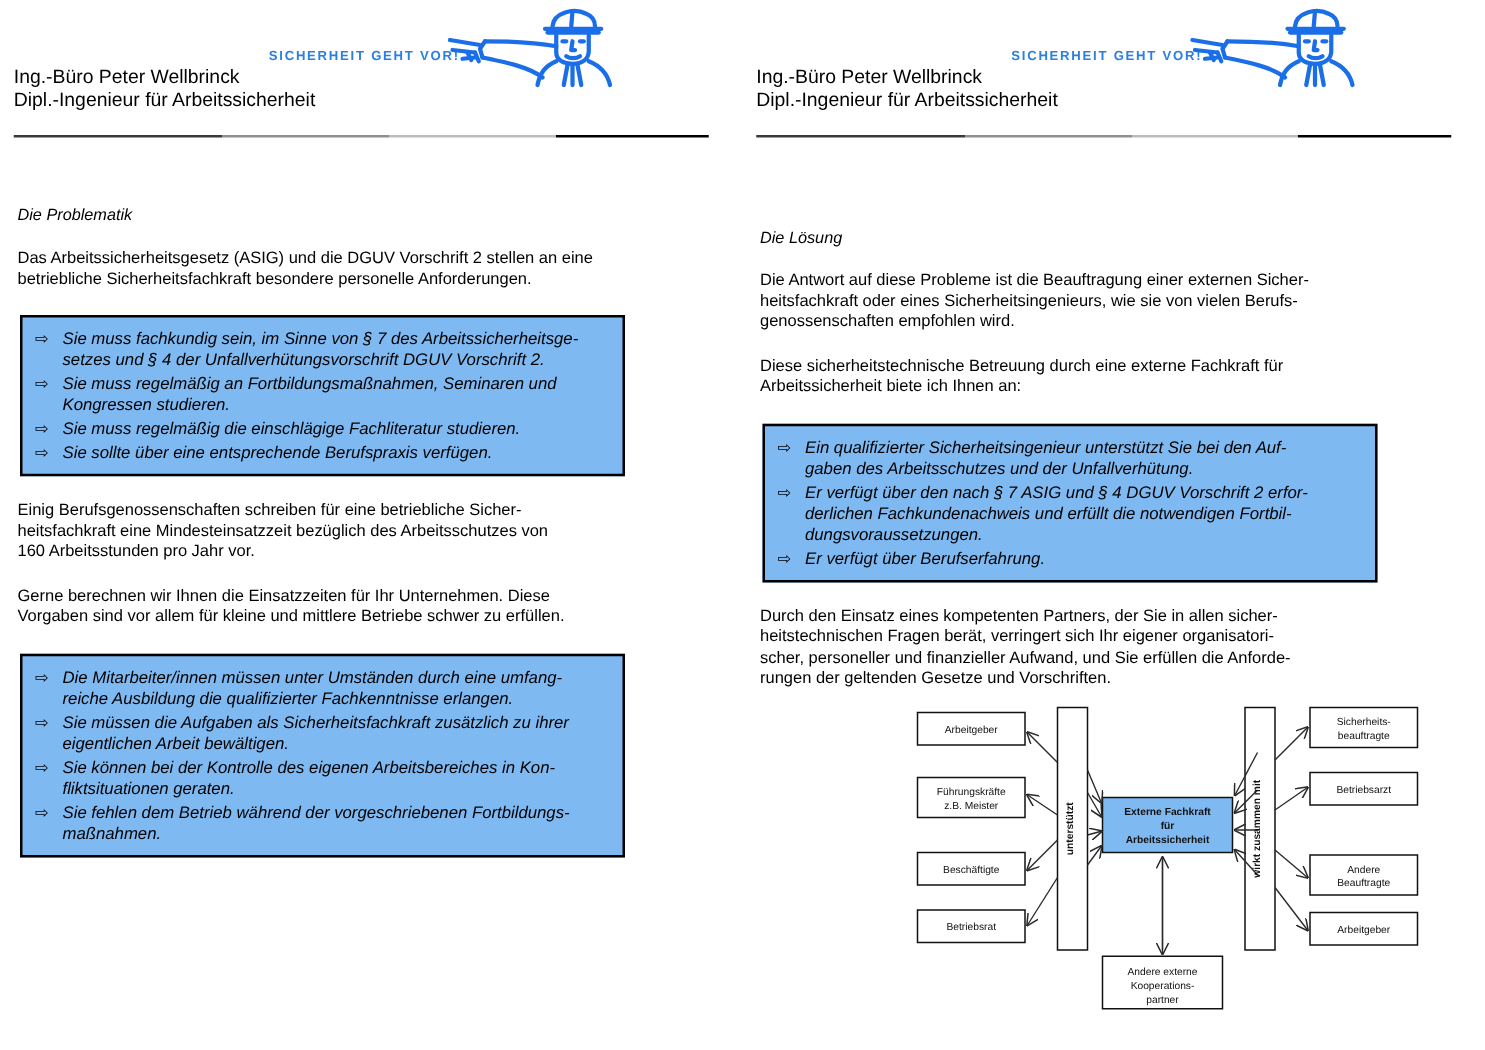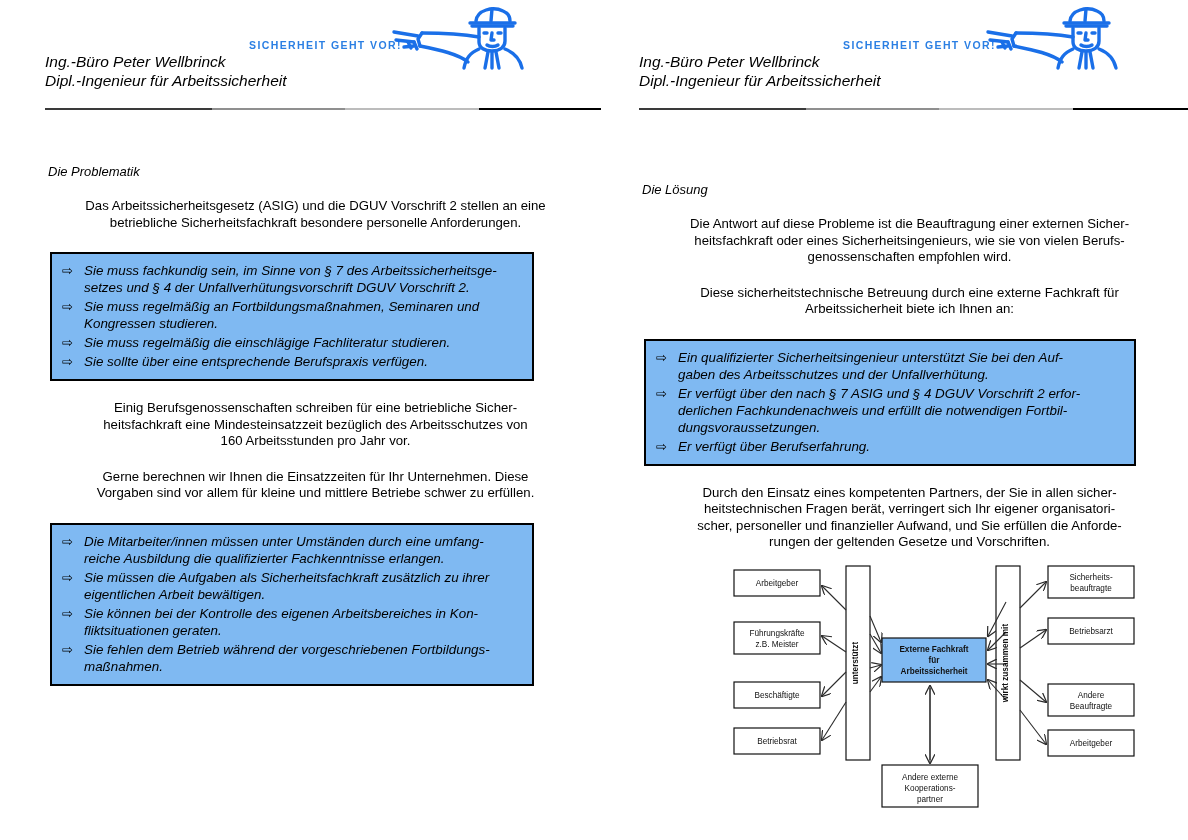--- a/index.html
+++ b/index.html
@@ -12,21 +12,20 @@
     font-family: "Liberation Sans", sans-serif;
     color: #000;
     overflow: hidden;
     position: relative;
   }
   .page {
     position: absolute;
     top: 0;
     width: 594px;
     height: 840px;
-    padding-left: 34px;
   }
   .page.left  { left: 0; }
   .page.right { left: 594px; }
 
   
   .letterhead {
     position: relative;
     height: 120px;
   }
   .tagline {
@@ -36,21 +35,20 @@
     color: #2b7fe3;
     font-size: 10.5px;
     font-weight: bold;
     letter-spacing: 1.4px;
     white-space: nowrap;
   }
   .firmname {
     position: absolute;
     left: 11px;
     top: 52px;
-    font-style: italic;
     font-size: 15.5px;
     line-height: 19px;
     white-space: nowrap;
   }
   .logo {
     position: absolute;
     left: 350px;
     top: 2px;
     width: 145px;
     height: 72px;
@@ -75,21 +73,20 @@
     font-style: italic;
     margin: 44px 0 0 3px;
   }
   .page.right h2.section { margin-top: 62px; }
 
   p.para {
     font-size: 13.2px;
     line-height: 16.5px;
     margin: 19px 0 0 3px;
     white-space: pre-line;
-    text-align: center;
   }
 
   
   .bluebox {
     background: #7fb9f2;
     border: 2px solid #000;
     margin: 21px 0 0 5px;
     padding: 8px 10px 9px 8px;
     width: 484px;
   }

